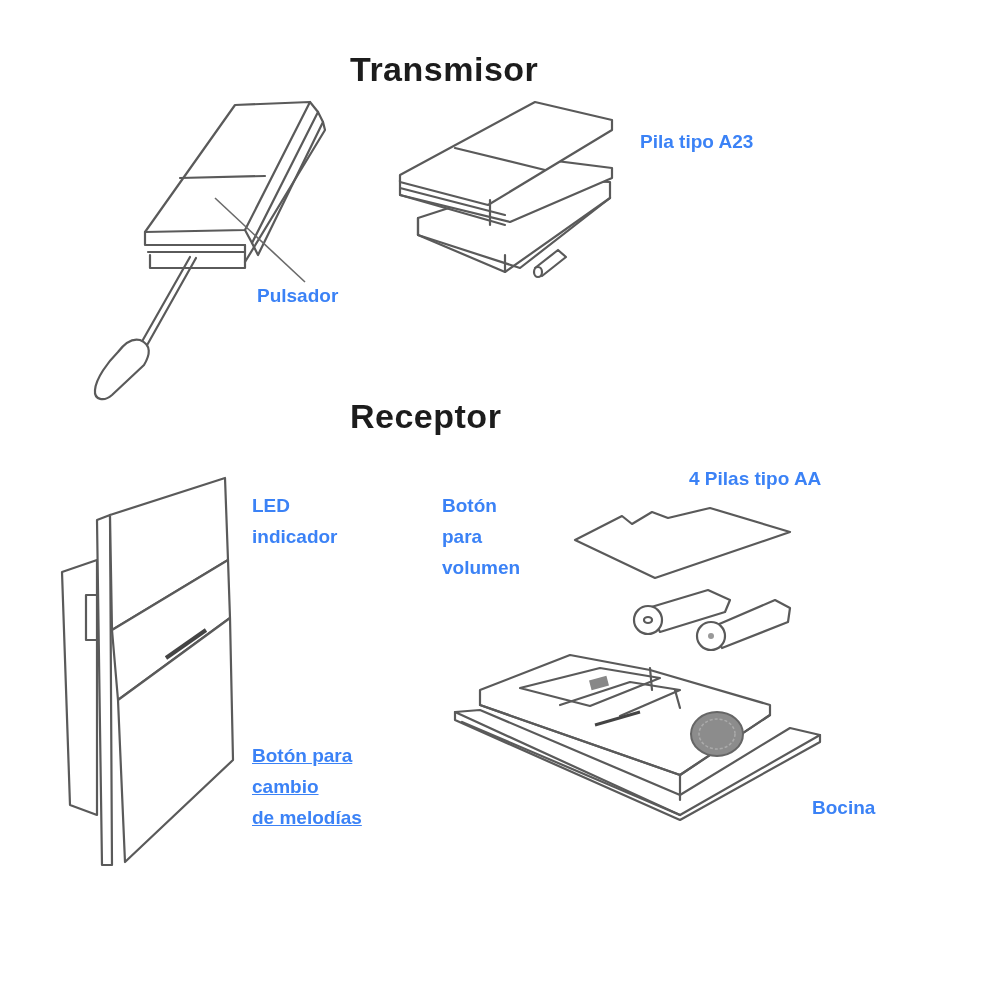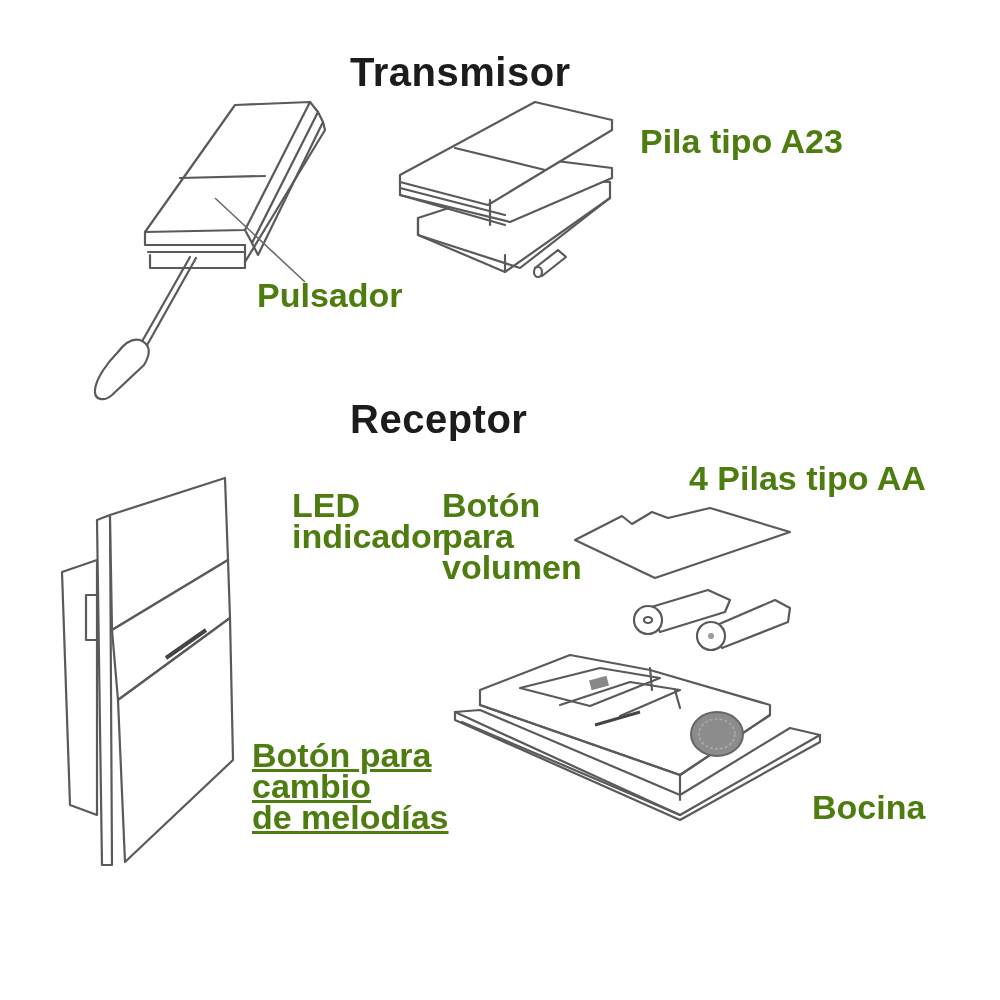--- a/index.html
+++ b/index.html
@@ -1,19 +1,19 @@
 <!DOCTYPE html>
 <html><head>
 <meta charset="utf-8">
 <style>
   html, body { margin: 0; padding: 0; background: #ffffff; }
   body { width: 1000px; height: 1000px; position: relative; overflow: hidden;
          font-family: "Liberation Sans", "DejaVu Sans", sans-serif; color: #1e1e1e; }
-  .title { position: absolute; font-weight: bold; font-size: 40px; letter-spacing: 0.5px; color: #1c1c1c; }
-  .label { position: absolute; font-weight: bold; font-size: 34px; line-height: 31px; color: #4d7c0f; white-space: pre; }
+  .title { position: absolute; font-weight: bold; font-size: 34px; letter-spacing: 0.5px; color: #1c1c1c; }
+  .label { position: absolute; font-weight: bold; font-size: 19px; line-height: 31px; color: #3b82f6; white-space: pre; }
   svg.art { position: absolute; left: 0; top: 0; }
   .ln { fill: none; stroke: #5a5a5a; stroke-width: 2.2; stroke-linejoin: round; stroke-linecap: round; }
   .ln-thin { fill: none; stroke: #6a6a6a; stroke-width: 1.6; }
   .fillw { fill: #ffffff; stroke: #5a5a5a; stroke-width: 2.2; stroke-linejoin: round; }
 </style>
 </head>
 <body>
 
 <svg class="art" width="1000" height="1000" viewBox="0 0 1000 1000">
 
@@ -110,21 +110,21 @@
     <ellipse cx="717" cy="734" rx="26" ry="22" fill="#8c8c8c" stroke="#666" stroke-width="2"></ellipse>
     <ellipse cx="717" cy="734" rx="18" ry="15" fill="none" stroke="#aaa" stroke-width="1.5" stroke-dasharray="3,2"></ellipse>
   </g>
 </svg>
 
 <div class="title" style="left:350px; top:50px;">Transmisor</div>
 <div class="title" style="left:350px; top:397px;text-align:center;">Receptor</div>
 
 <div class="label" style="left:640px; top:126px;">Pila tipo A23</div>
 <div class="label" style="left:257px; top:280px;">Pulsador</div>
-<div class="label" style="left:252px; top:490px;margin-left:40px;">LED
+<div class="label" style="left:252px; top:490px;">LED
 indicador</div>
 <div class="label" style="left:442px; top:490px;">Botón
 para
 volumen</div>
 <div class="label" style="left:689px; top:463px;">4 Pilas tipo AA</div>
 <div class="label" style="left:252px; top:740px;text-decoration:underline;">Botón para
 cambio
 de melodías</div>
 <div class="label" style="left:812px; top:792px;">Bocina</div>
 

